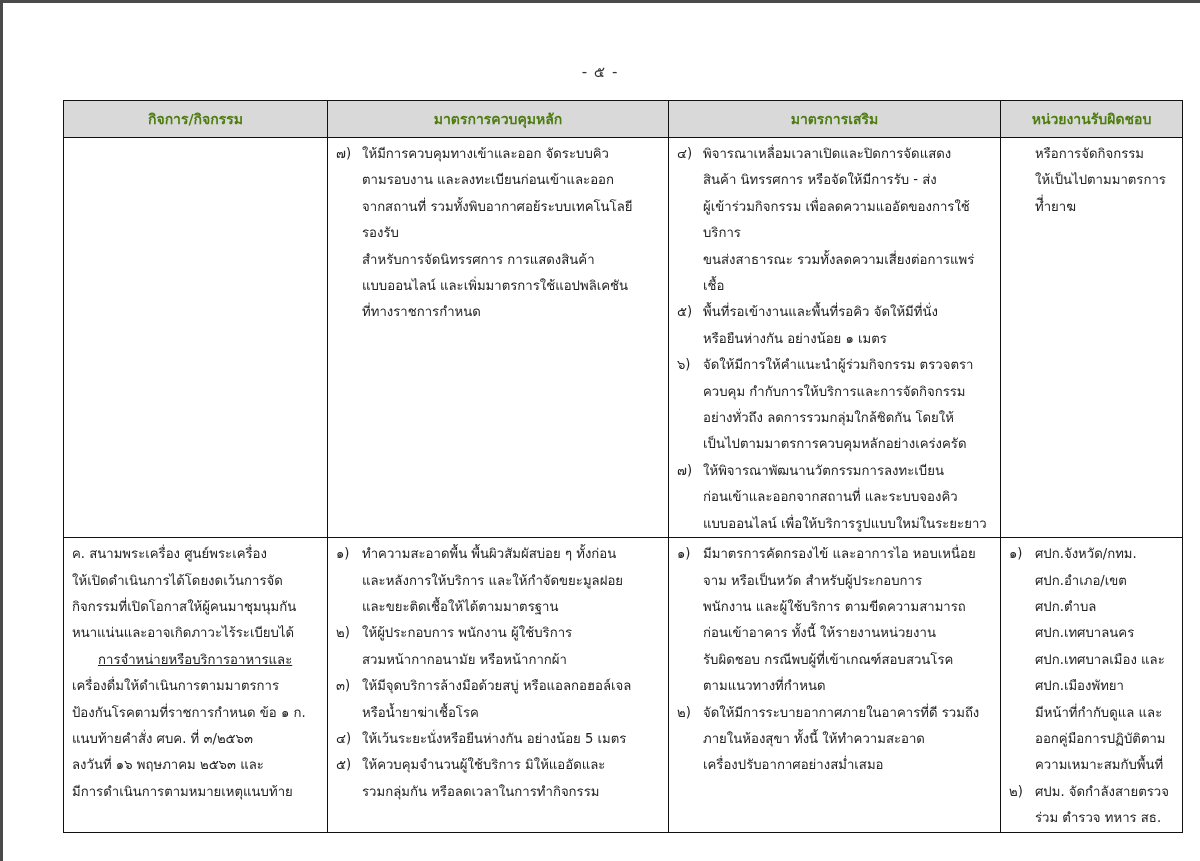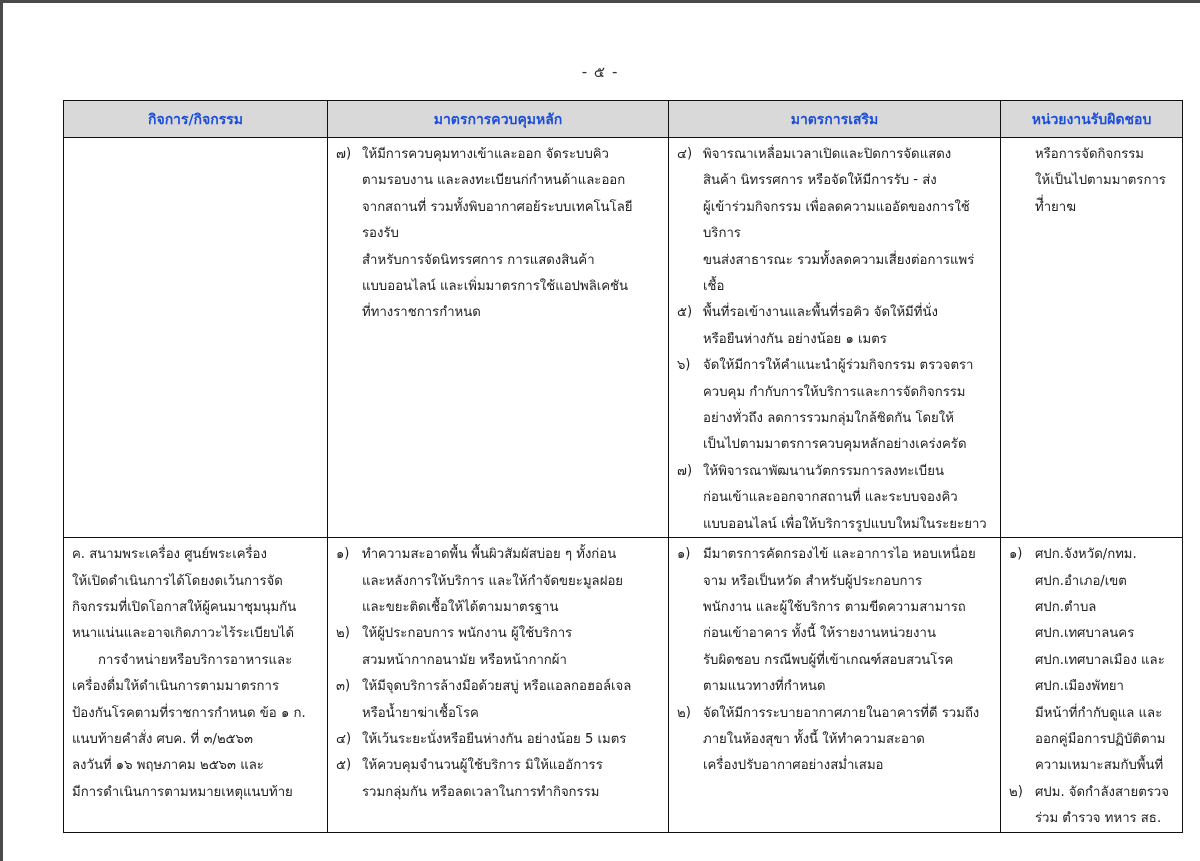--- a/index.html
+++ b/index.html
@@ -17,30 +17,30 @@
     font-size: 15px; color: #333; letter-spacing: 1px;
   }
   table.doc {
     position: absolute; left: 63px; top: 100px;
     border-collapse: collapse; table-layout: fixed;
     width: 1119px;
   }
   table.doc th, table.doc td { border: 1.6px solid #111; vertical-align: top; padding: 0; }
   table.doc th {
     background: #d9d9d9; height: 36px; font-weight: bold; font-size: 14px;
-    text-align: center; vertical-align: middle; color: #1d4ed8; margin-top: 24px;
+    text-align: center; vertical-align: middle; color: #4d7c0f; margin-top: 24px;
   }
   table.doc td { font-size: 13.2px; line-height: 26.4px; color: #222; }
   .row1 td { height: 362px; }
   .row2 td { height: 264px; }
   .cell { padding: 3px 8px 0 8px; }
   .item { display: flex; }
   .num { flex: 0 0 26px; }
   .txt { flex: 1; }
-  .para-indent { text-indent: 26px; }
+  .para-indent { text-indent: 26px; text-decoration: underline; }
   .indent-only { padding-left: 26px; }
 </style>
 </head>
 <body>
 
 <div class="frame-top"></div>
 <div class="frame-left"></div>
 
 <div class="page-number">- ๕ -</div>
 
@@ -65,21 +65,21 @@
       <td>
           <div class="cell"></div>
         </td>
 
       <td>
         <div class="cell">
           <div class="item">
             <span class="num">๗)</span>
             <div class="txt">
               <div>ให้มีการควบคุมทางเข้าและออก จัดระบบคิว</div>
-              <div>ตามรอบงาน และลงทะเบียนก่กำหนด้าและออก</div>
+              <div>ตามรอบงาน และลงทะเบียนก่อนเข้าและออก</div>
               <div>จากสถานที่ รวมทั้งพิบอากาศอย้ระบบเทคโนโลยีรองรับ</div>
               <div>สำหรับการจัดนิทรรศการ การแสดงสินค้า</div>
               <div>แบบออนไลน์ และเพิ่มมาตรการใช้แอปพลิเคชัน</div>
               <div>ที่ทางราชการกำหนด</div>
             </div>
           </div>
         </div>
       </td>
 
       <td>
@@ -173,21 +173,21 @@
           </div>
           <div class="item">
             <span class="num">๔)</span>
             <div class="txt">
               <div>ให้เว้นระยะนั่งหรือยืนห่างกัน อย่างน้อย 5 เมตร</div>
             </div>
           </div>
           <div class="item">
             <span class="num">๕)</span>
             <div class="txt">
-              <div>ให้ควบคุมจำนวนผู้ใช้บริการ มิให้แออัการร</div>
+              <div>ให้ควบคุมจำนวนผู้ใช้บริการ มิให้แออัดและ</div>
               <div>รวมกลุ่มกัน หรือลดเวลาในการทำกิจกรรม</div>
             </div>
           </div>
         </div>
       </td>
 
       <td>
         <div class="cell">
           <div class="item">
             <span class="num">๑)</span>

